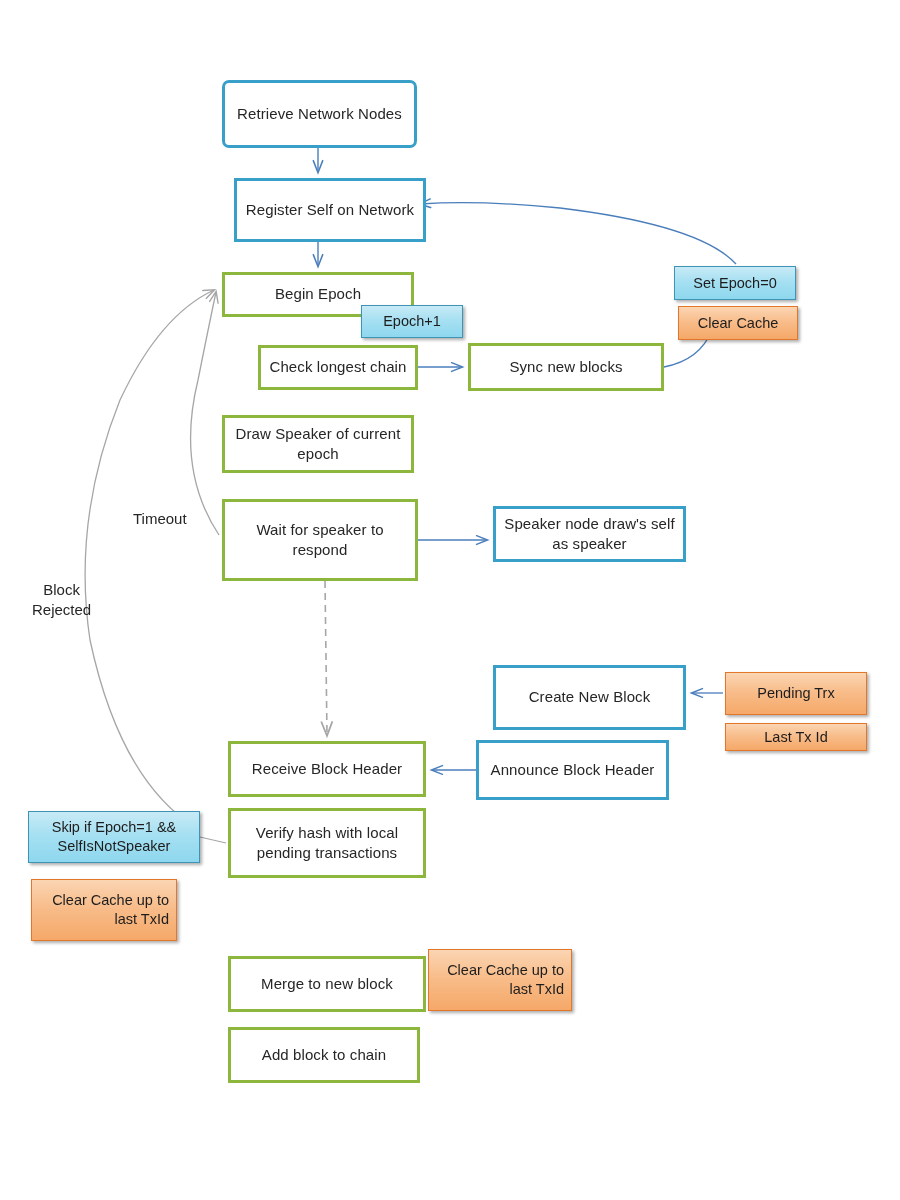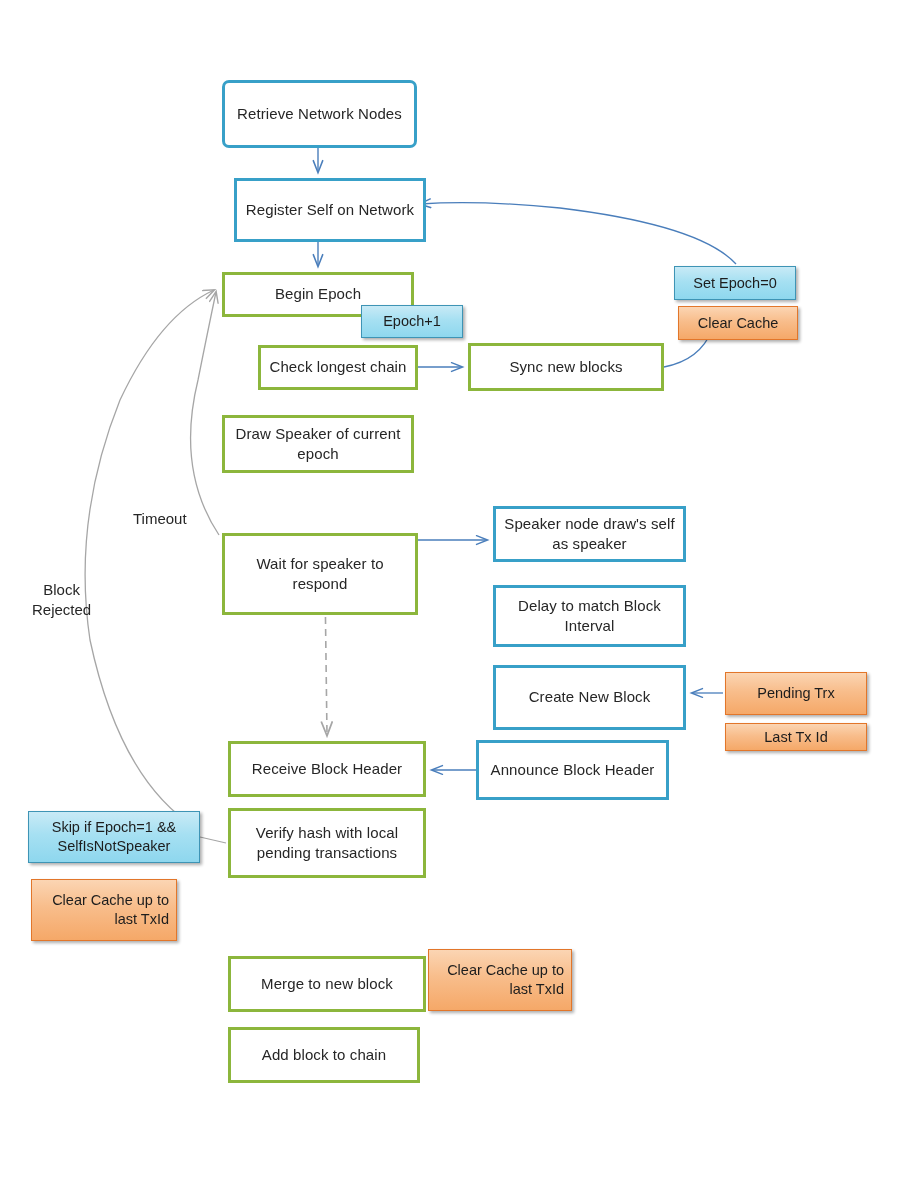--- a/index.html
+++ b/index.html
@@ -119,23 +119,22 @@
 
     <path d="M200,837 L226,843" fill="none" stroke="#A6A6A6" stroke-width="1.1"></path>
   </svg>
 
   <div class="node blue" style="left:222px; top:80px;   width:195px; height:68px;border-radius:7px;">Retrieve Network Nodes</div>
   <div class="node blue" style="left:234px; top:178px;  width:192px; height:64px;">Register Self on Network</div>
   <div class="node green" style="left:222px; top:272px;  width:192px; height:45px;">Begin Epoch</div>
   <div class="node green" style="left:226px; top:345px;  width:160px; height:45px;margin-left:32px;">Check longest chain</div>
   <div class="node green" style="left:468px; top:343px;  width:196px; height:48px;">Sync new blocks</div>
   <div class="node green" style="left:222px; top:415px;  width:192px; height:58px;">Draw Speaker of current epoch</div>
-  <div class="node green" style="left:222px; top:499px;  width:196px; height:82px;margin-top:34px;">Wait for speaker to respond</div>
+  <div class="node green" style="left:222px; top:499px;  width:196px; height:82px;">Wait for speaker to respond</div>
   <div class="node blue" style="left:493px; top:506px;  width:193px; height:56px;">Speaker node draw's self as speaker</div>
-  <div class="node blue" style="left:493px; top:585px;  width:193px; height:62px;">Delay to match Block Interval</div>
   <div class="node blue" style="left:493px; top:665px;  width:193px; height:65px;">Create New Block</div>
   <div class="node green" style="left:228px; top:741px;  width:198px; height:56px;">Receive Block Header</div>
   <div class="node blue" style="left:476px; top:740px;  width:193px; height:60px;">Announce Block Header</div>
   <div class="node green" style="left:228px; top:808px;  width:198px; height:70px;">Verify hash with local pending transactions</div>
   <div class="node green" style="left:228px; top:956px;  width:198px; height:56px;">Merge to new block</div>
   <div class="node green" style="left:228px; top:1027px; width:192px; height:56px;">Add block to chain</div>
 
   <div class="callout cyan" style="left:361px; top:305px; width:102px; height:33px;">Epoch+1</div>
   <div class="callout cyan" style="left:674px; top:266px; width:122px; height:34px;">Set Epoch=0</div>
   <div class="callout orange" style="left:678px; top:306px; width:120px; height:34px;">Clear Cache</div>

